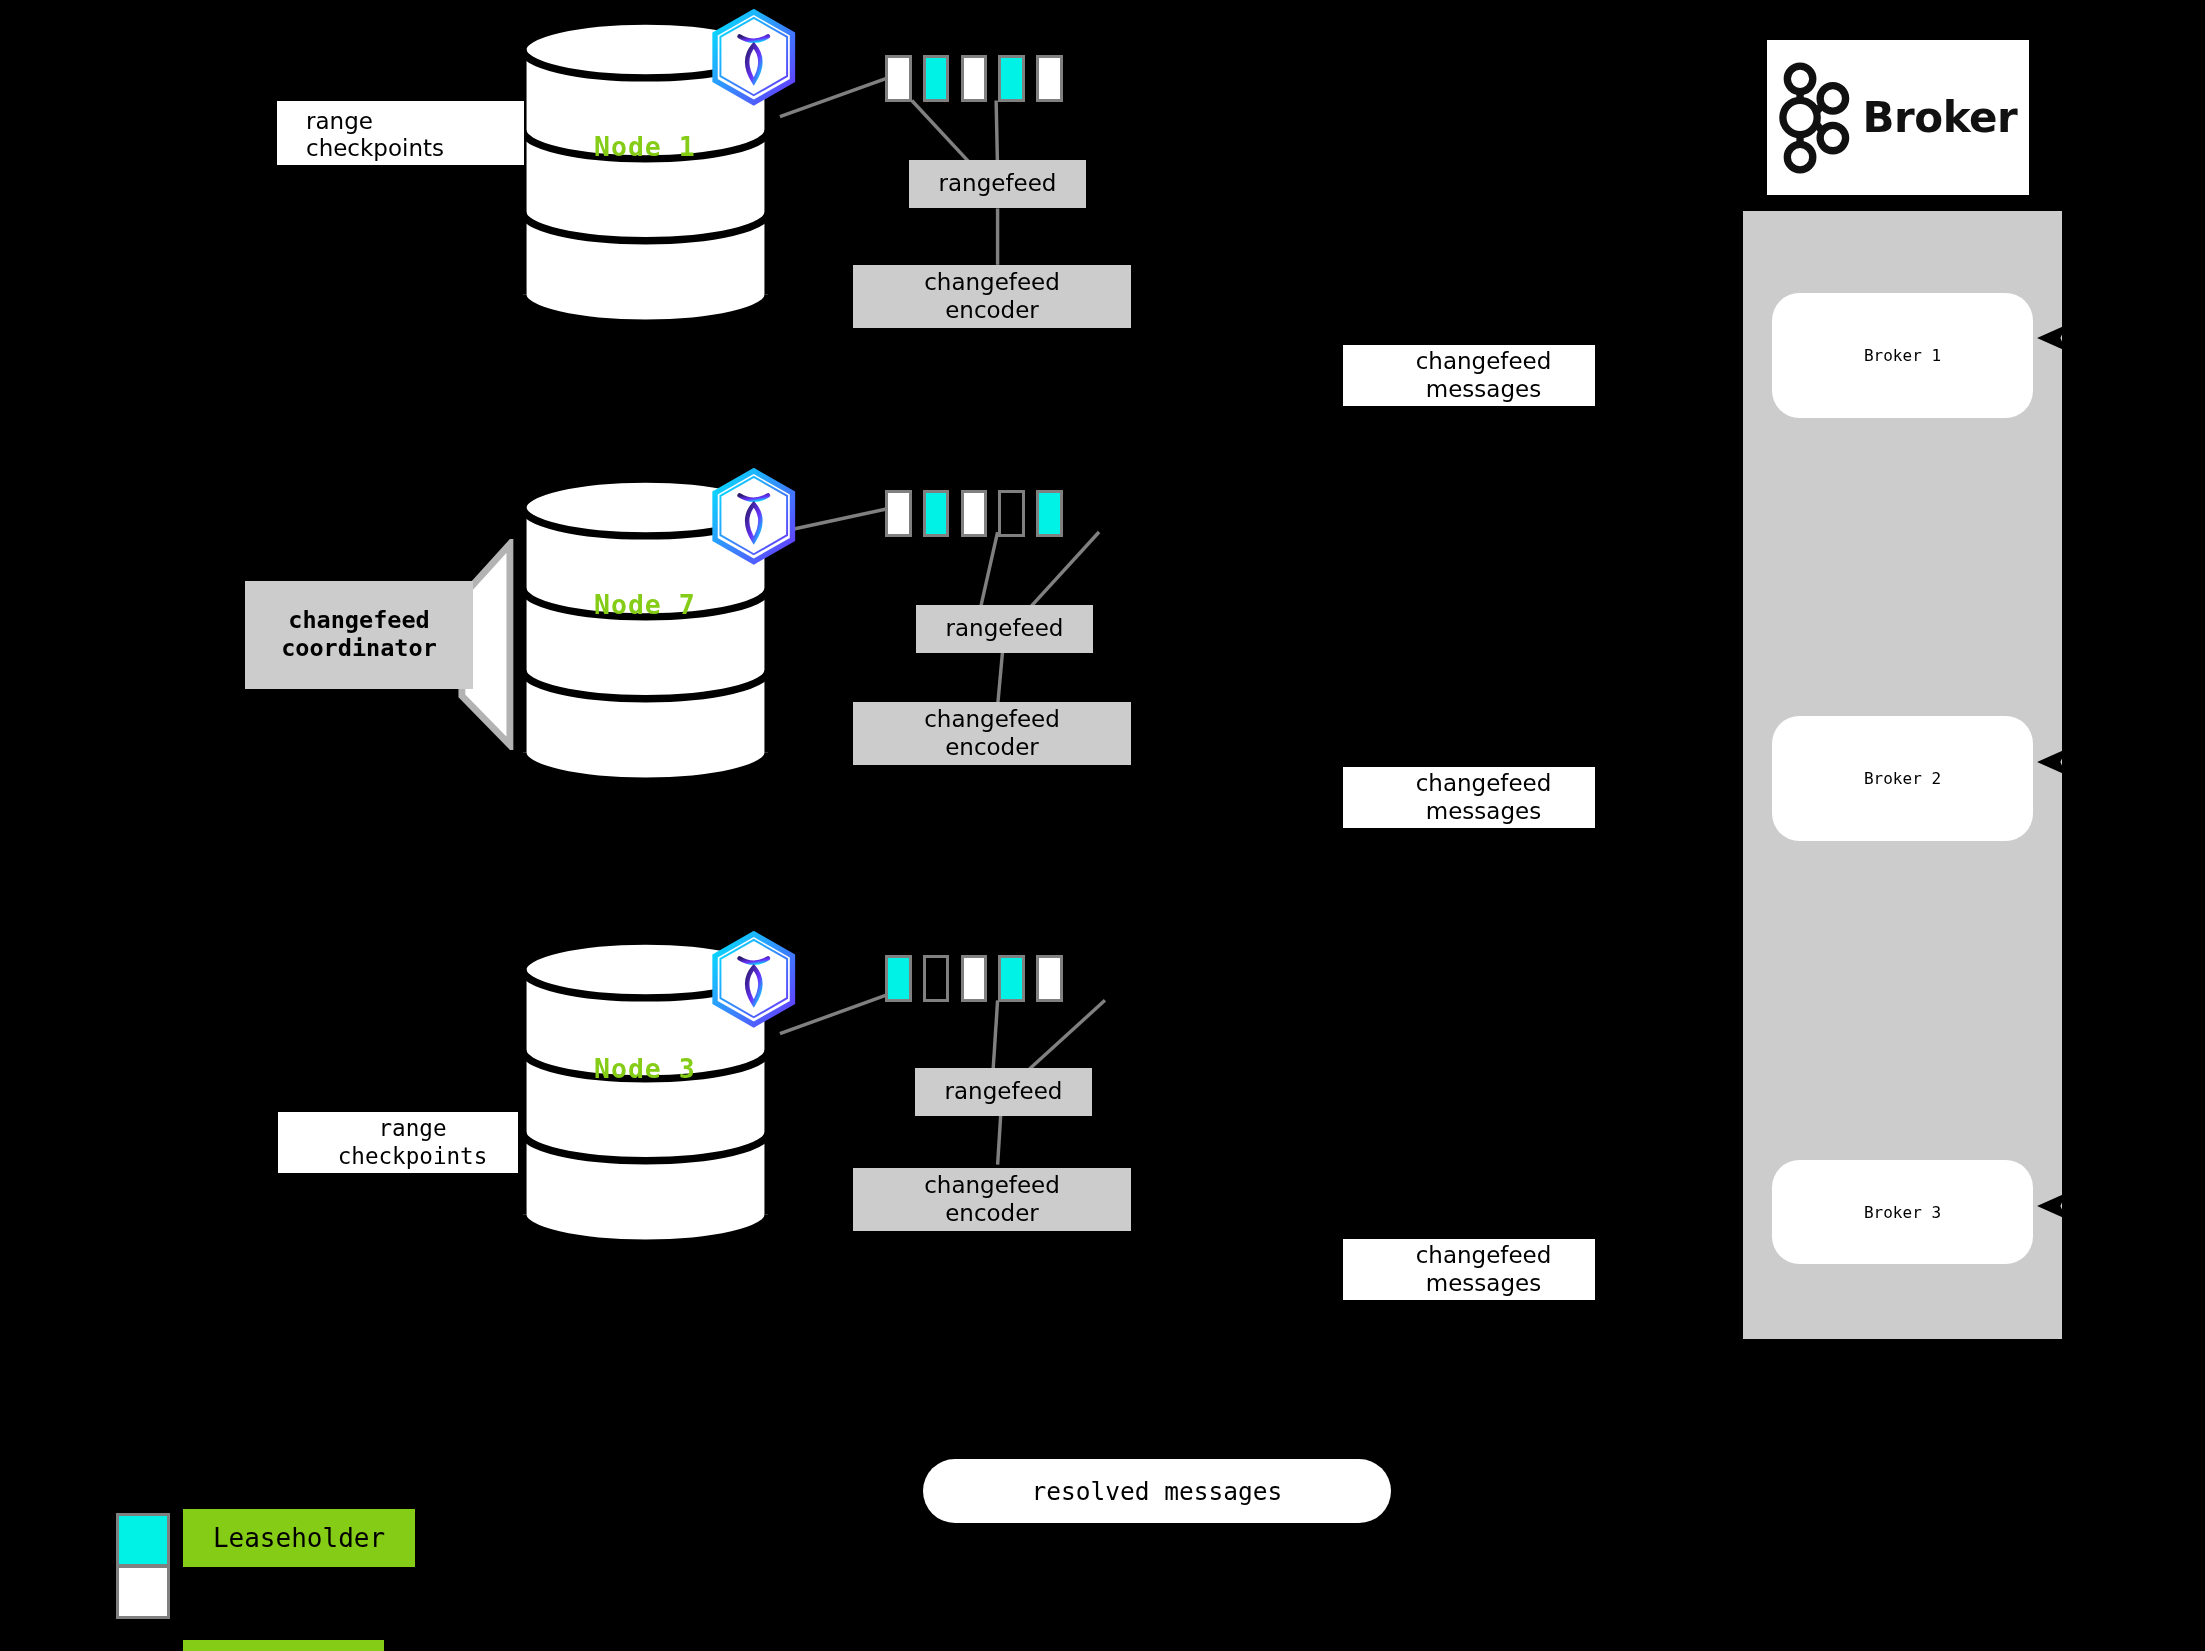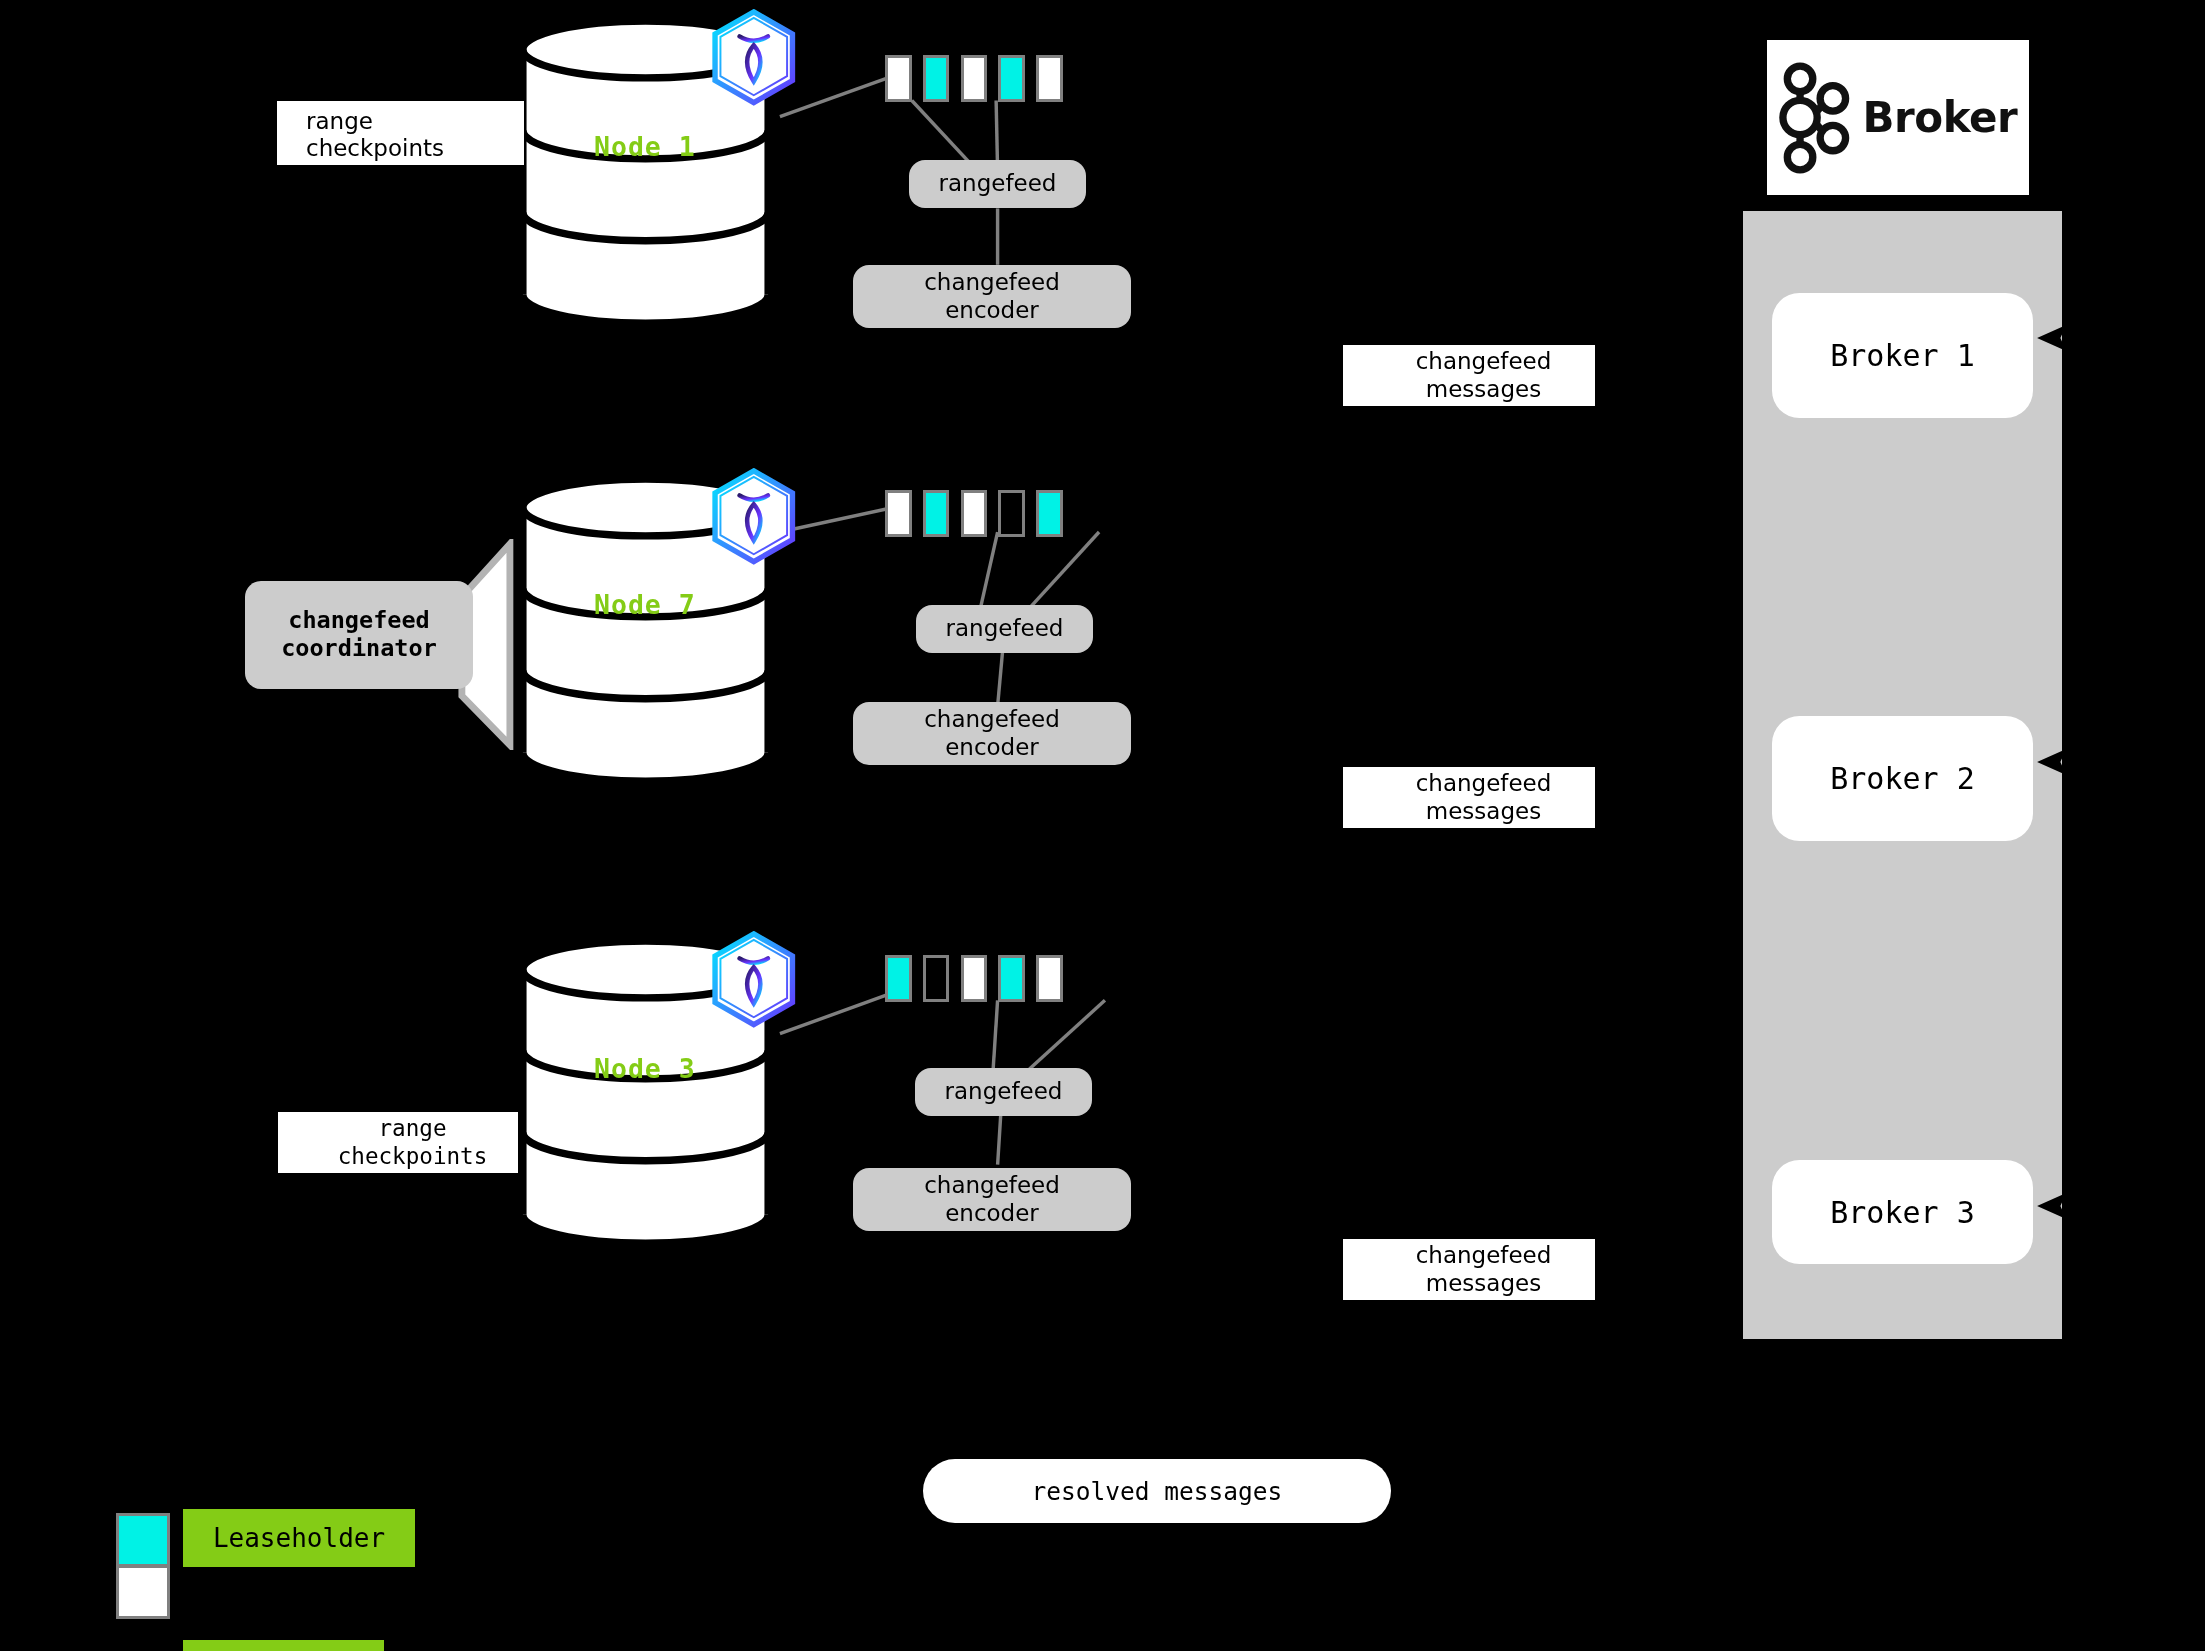--- a/index.html
+++ b/index.html
@@ -21,42 +21,42 @@
   .range-row{position:absolute;display:flex;gap:11.3px;}
   .range{width:26.5px;height:47px;border:3.4px solid #808080;box-sizing:border-box;}
   .range.leaseholder{background:#00F2E6;}
   .range.replica{background:#FFFFFF;}
   .range.empty{background:transparent;}
 
   
   .gbox{position:absolute;background:#CCCCCC;color:#000;
         display:flex;align-items:center;justify-content:center;
         font-family:"DejaVu Sans",sans-serif;font-size:23px;line-height:1.18;
-        text-align:center;border-radius:16px;}
+        text-align:center;}
   .gbox.bold{font-weight:bold;font-family:"DejaVu Sans Mono",monospace;font-size:23.5px;}
 
   
   .wbox{position:absolute;background:#FFFFFF;color:#000;
         display:flex;align-items:center;justify-content:center;
         font-size:23px;line-height:1.20;text-align:center;overflow:visible;padding-left:29px;}
   .wbox.mono{font-family:"DejaVu Sans Mono",monospace;font-size:22.6px;}
   .wbox.clip{align-items:flex-start;padding-top:4.9px;}
 
   
   .lines{position:absolute;left:0;top:0;width:2205px;height:1652px;pointer-events:none;}
 
   
   .kafka-logo{position:absolute;background:#fff;display:flex;align-items:center;
               justify-content:center;gap:12.7px;}
   .kafka-word{font-family:"DejaVu Sans",sans-serif;font-weight:bold;
               font-size:42px;color:#111;letter-spacing:-0.5px;}
   .kafka-panel{position:absolute;background:#CCCCCC;}
   .broker{position:absolute;background:#FFFFFF;border-radius:27.5px;
           display:flex;align-items:center;justify-content:center;
-          font-family:"DejaVu Sans Mono",monospace;font-size:30px;color:#000;}
+          font-family:"DejaVu Sans Mono",monospace;font-size:16px;color:#000;}
 
   
   .pill{position:absolute;background:#FFFFFF;border-radius:490px;
         display:flex;align-items:center;justify-content:center;
         font-family:"DejaVu Sans Mono",monospace;font-size:24.5px;color:#000;}
 
   
   .legend-swatch{position:absolute;width:54px;height:54px;
                  border:3.4px solid #808080;box-sizing:border-box;}
   .legend-text{position:absolute;background:#84cc16;color:#000;

